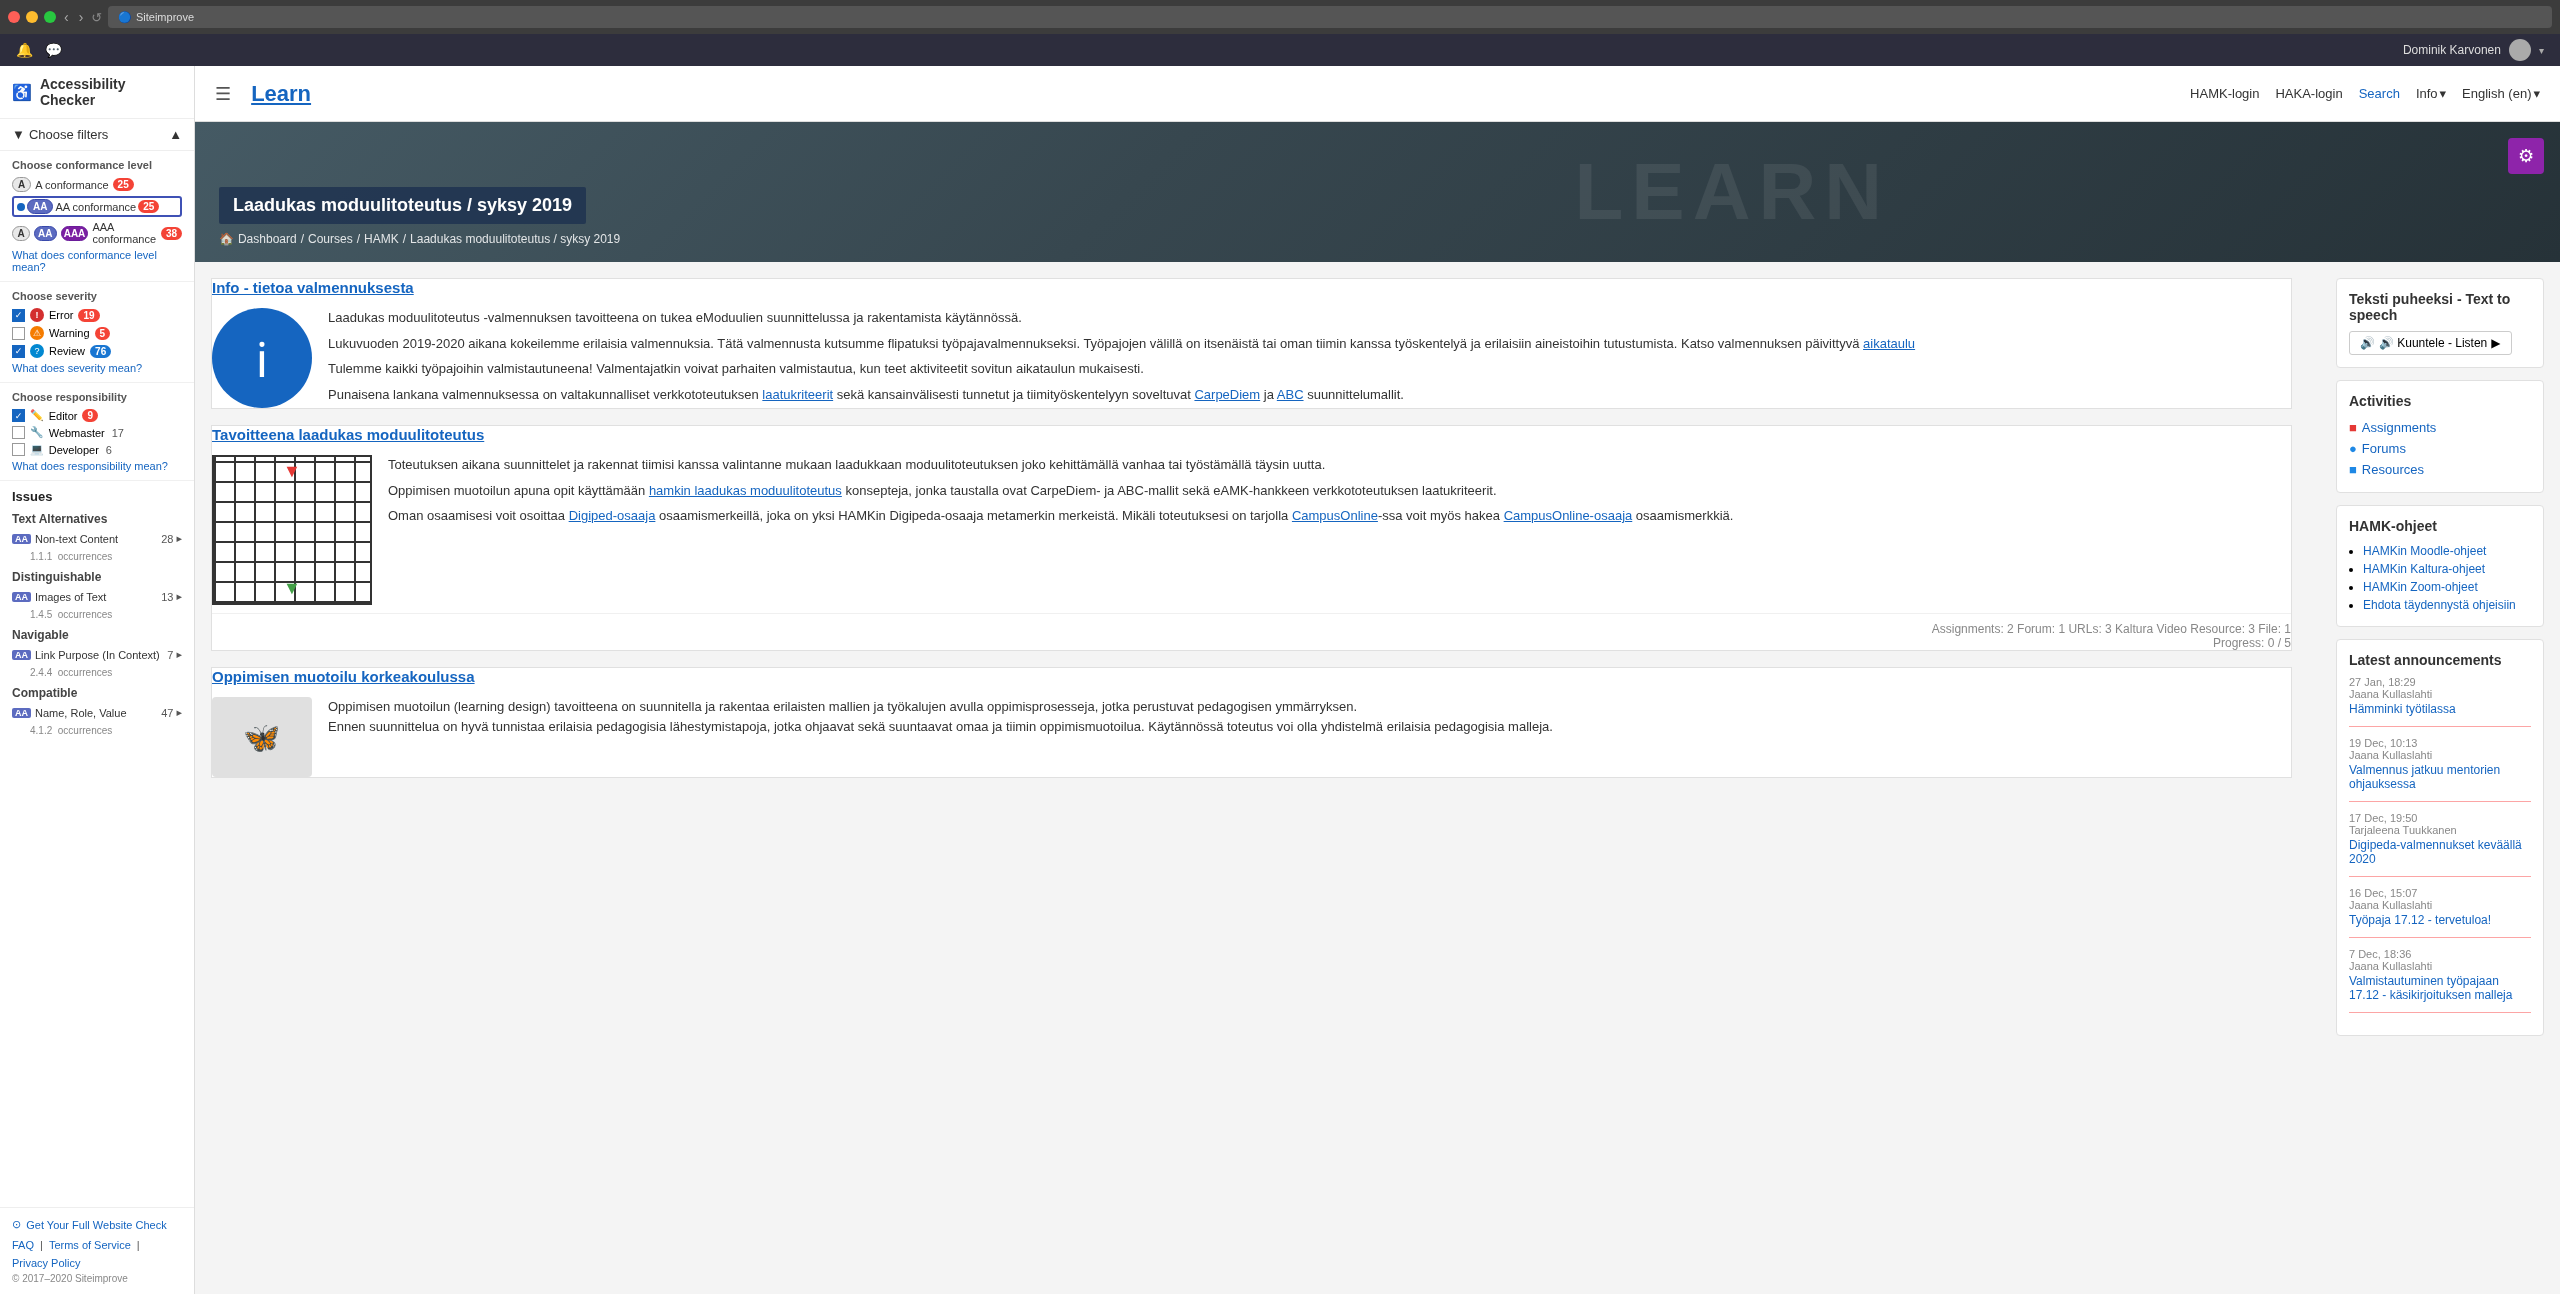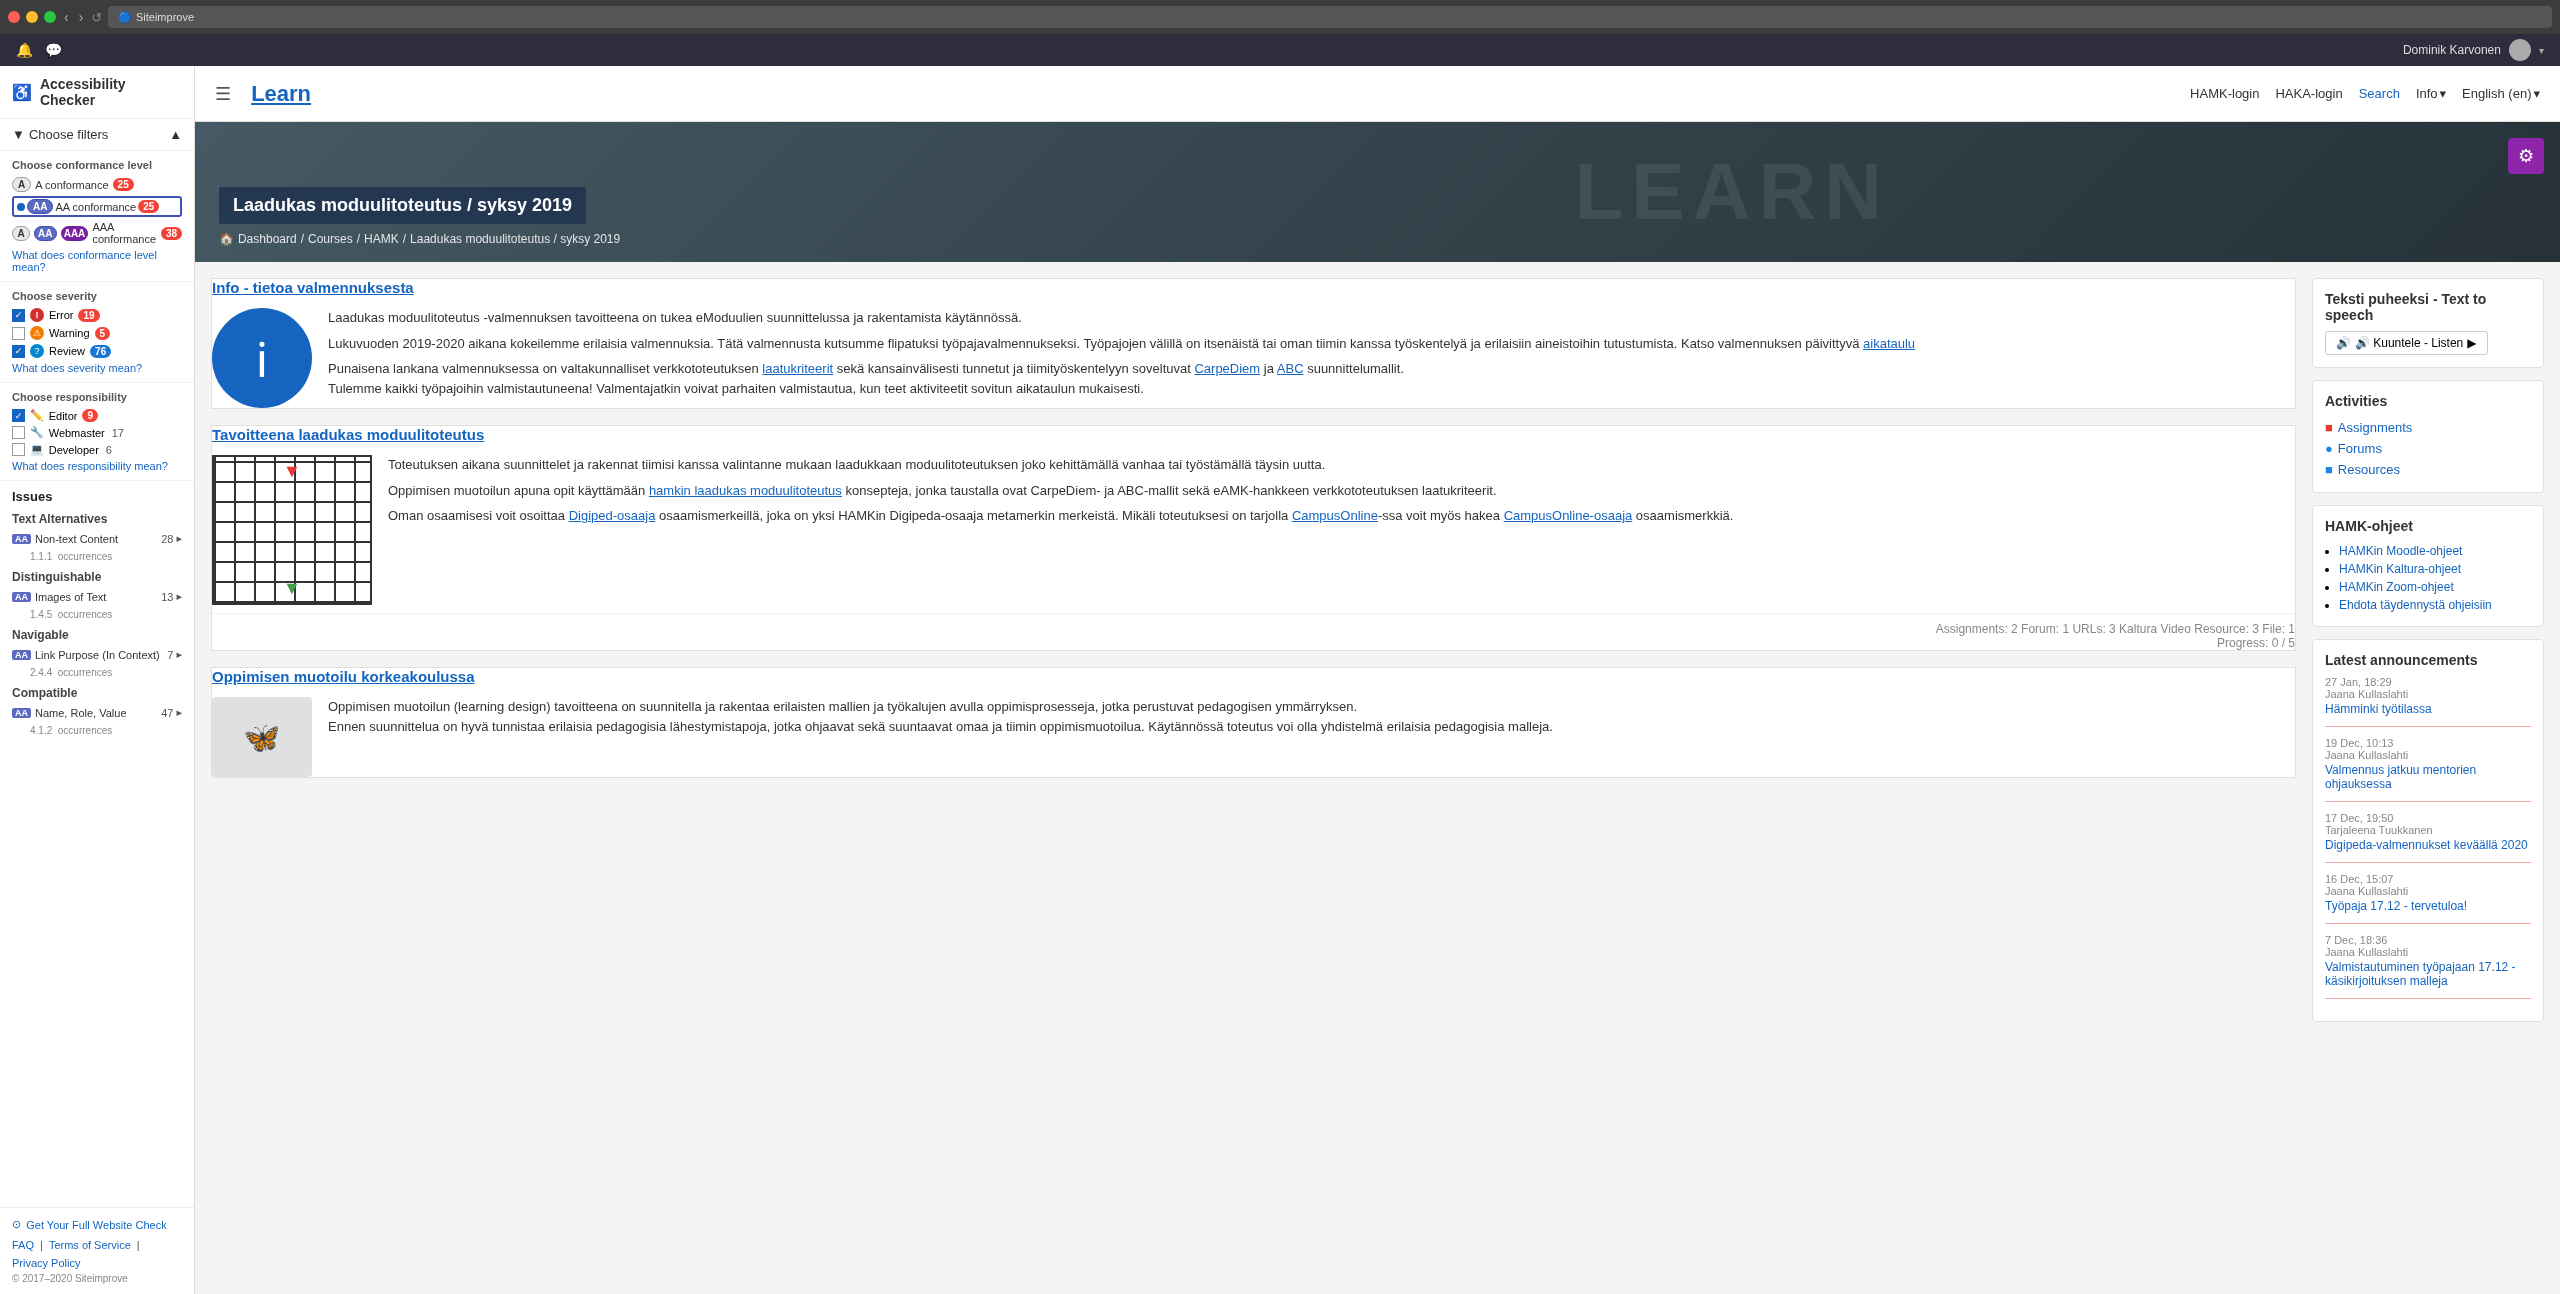--- a/index.html
+++ b/index.html
@@ -71,21 +71,21 @@
     .hero-letters { font-size: 80px; font-weight: 900; color: rgba(255,255,255,0.08); letter-spacing: 8px; text-transform: uppercase; }
     .hero-content { position: relative; z-index: 2; padding: 16px 24px 16px; }
     .hero-title { background: rgba(30,50,80,0.85); color: #fff; font-size: 18px; font-weight: 600; padding: 8px 14px; border-radius: 2px; display: inline-block; margin-bottom: 8px; }
     .hero-breadcrumb { font-size: 12px; color: rgba(255,255,255,0.85); display: flex; align-items: center; gap: 4px; }
     .hero-breadcrumb a { color: rgba(255,255,255,0.85); text-decoration: none; }
     .hero-settings { position: absolute; right: 16px; top: 16px; background: #8e24aa; color: #fff; width: 36px; height: 36px; border-radius: 4px; display: flex; align-items: center; justify-content: center; font-size: 18px; cursor: pointer; z-index: 3; }
 
     
     .content-area { display: flex; padding: 16px; gap: 16px; }
     .content-main { flex: 1; display: flex; flex-direction: column; gap: 16px; }
-    .content-sidebar { width: 232px; flex-shrink: 0; }
+    .content-sidebar { width: 208px; flex-shrink: 0; margin-left: 28px; }
 
     
     .course-card { background: #fff; border: 1px solid #e0e0e0; border-radius: 0; }
     .course-card-title { font-size: 15px; font-weight: 600; color: #1565c0; text-decoration: underline; cursor: pointer; margin-bottom: 12px; }
     .course-card-body { display: flex; gap: 16px; }
     .course-card-img { width: 100px; height: 100px; flex-shrink: 0; border-radius: 50%; background: #1565c0; display: flex; align-items: center; justify-content: center; font-size: 48px; color: #fff; }
     .course-card-text { flex: 1; font-size: 13px; color: #333; line-height: 1.5; }
     .course-card-link { color: #1565c0; text-decoration: underline; cursor: pointer; }
     .course-card-footer { text-align: right; font-size: 12px; color: #888; margin-top: 8px; padding-top: 8px; border-top: 1px solid #f0f0f0; }
 
@@ -375,24 +375,24 @@
 
         <div class="course-card">
           <div class="course-card-title">Info - tietoa valmennuksesta</div>
           <div class="course-card-body">
             <div class="course-card-img">ℹ</div>
             <div class="course-card-text">
               <p style="margin-bottom:6px;">Laadukas moduulitoteutus -valmennuksen tavoitteena on tukea eModuulien suunnittelussa ja rakentamista käytännössä.</p>
               <p style="margin-bottom:6px;">
                 <span>Lukuvuoden 2019-2020 aikana kokeilemme erilaisia valmennuksia. Tätä valmennusta kutsumme flipatuksi työpajavalmennukseksi. Työpajojen välillä on itsenäistä tai oman tiimin kanssa työskentelyä ja erilaisiin aineistoihin tutustumista. Katso valmennuksen päivittyvä </span><a class="course-card-link">aikataulu</a>
               </p>
+              <p style="margin-bottom:6px;">Tulemme kaikki työpajoihin valmistautuneena! Valmentajatkin voivat parhaiten valmistautua, kun teet aktiviteetit sovitun aikataulun mukaisesti.</p>
               <p>
                 <span>Punaisena lankana valmennuksessa on valtakunnalliset verkkototeutuksen </span><a class="course-card-link">laatukriteerit</a><span> sekä kansainvälisesti tunnetut ja tiimityöskentelyyn soveltuvat </span><a class="course-card-link">CarpeDiem</a><span> ja </span><a class="course-card-link">ABC</a><span> suunnittelumallit.</span>
               </p>
-              <p style="margin-bottom:6px;">Tulemme kaikki työpajoihin valmistautuneena! Valmentajatkin voivat parhaiten valmistautua, kun teet aktiviteetit sovitun aikataulun mukaisesti.</p>
             </div>
           </div>
         </div>
 
         <div class="course-card">
           <div class="course-card-title">Tavoitteena laadukas moduulitoteutus</div>
           <div class="course-card-body">
             <div class="maze-img">
               <div class="maze-inner"></div>
               <div class="maze-arrow-top">▼</div>

